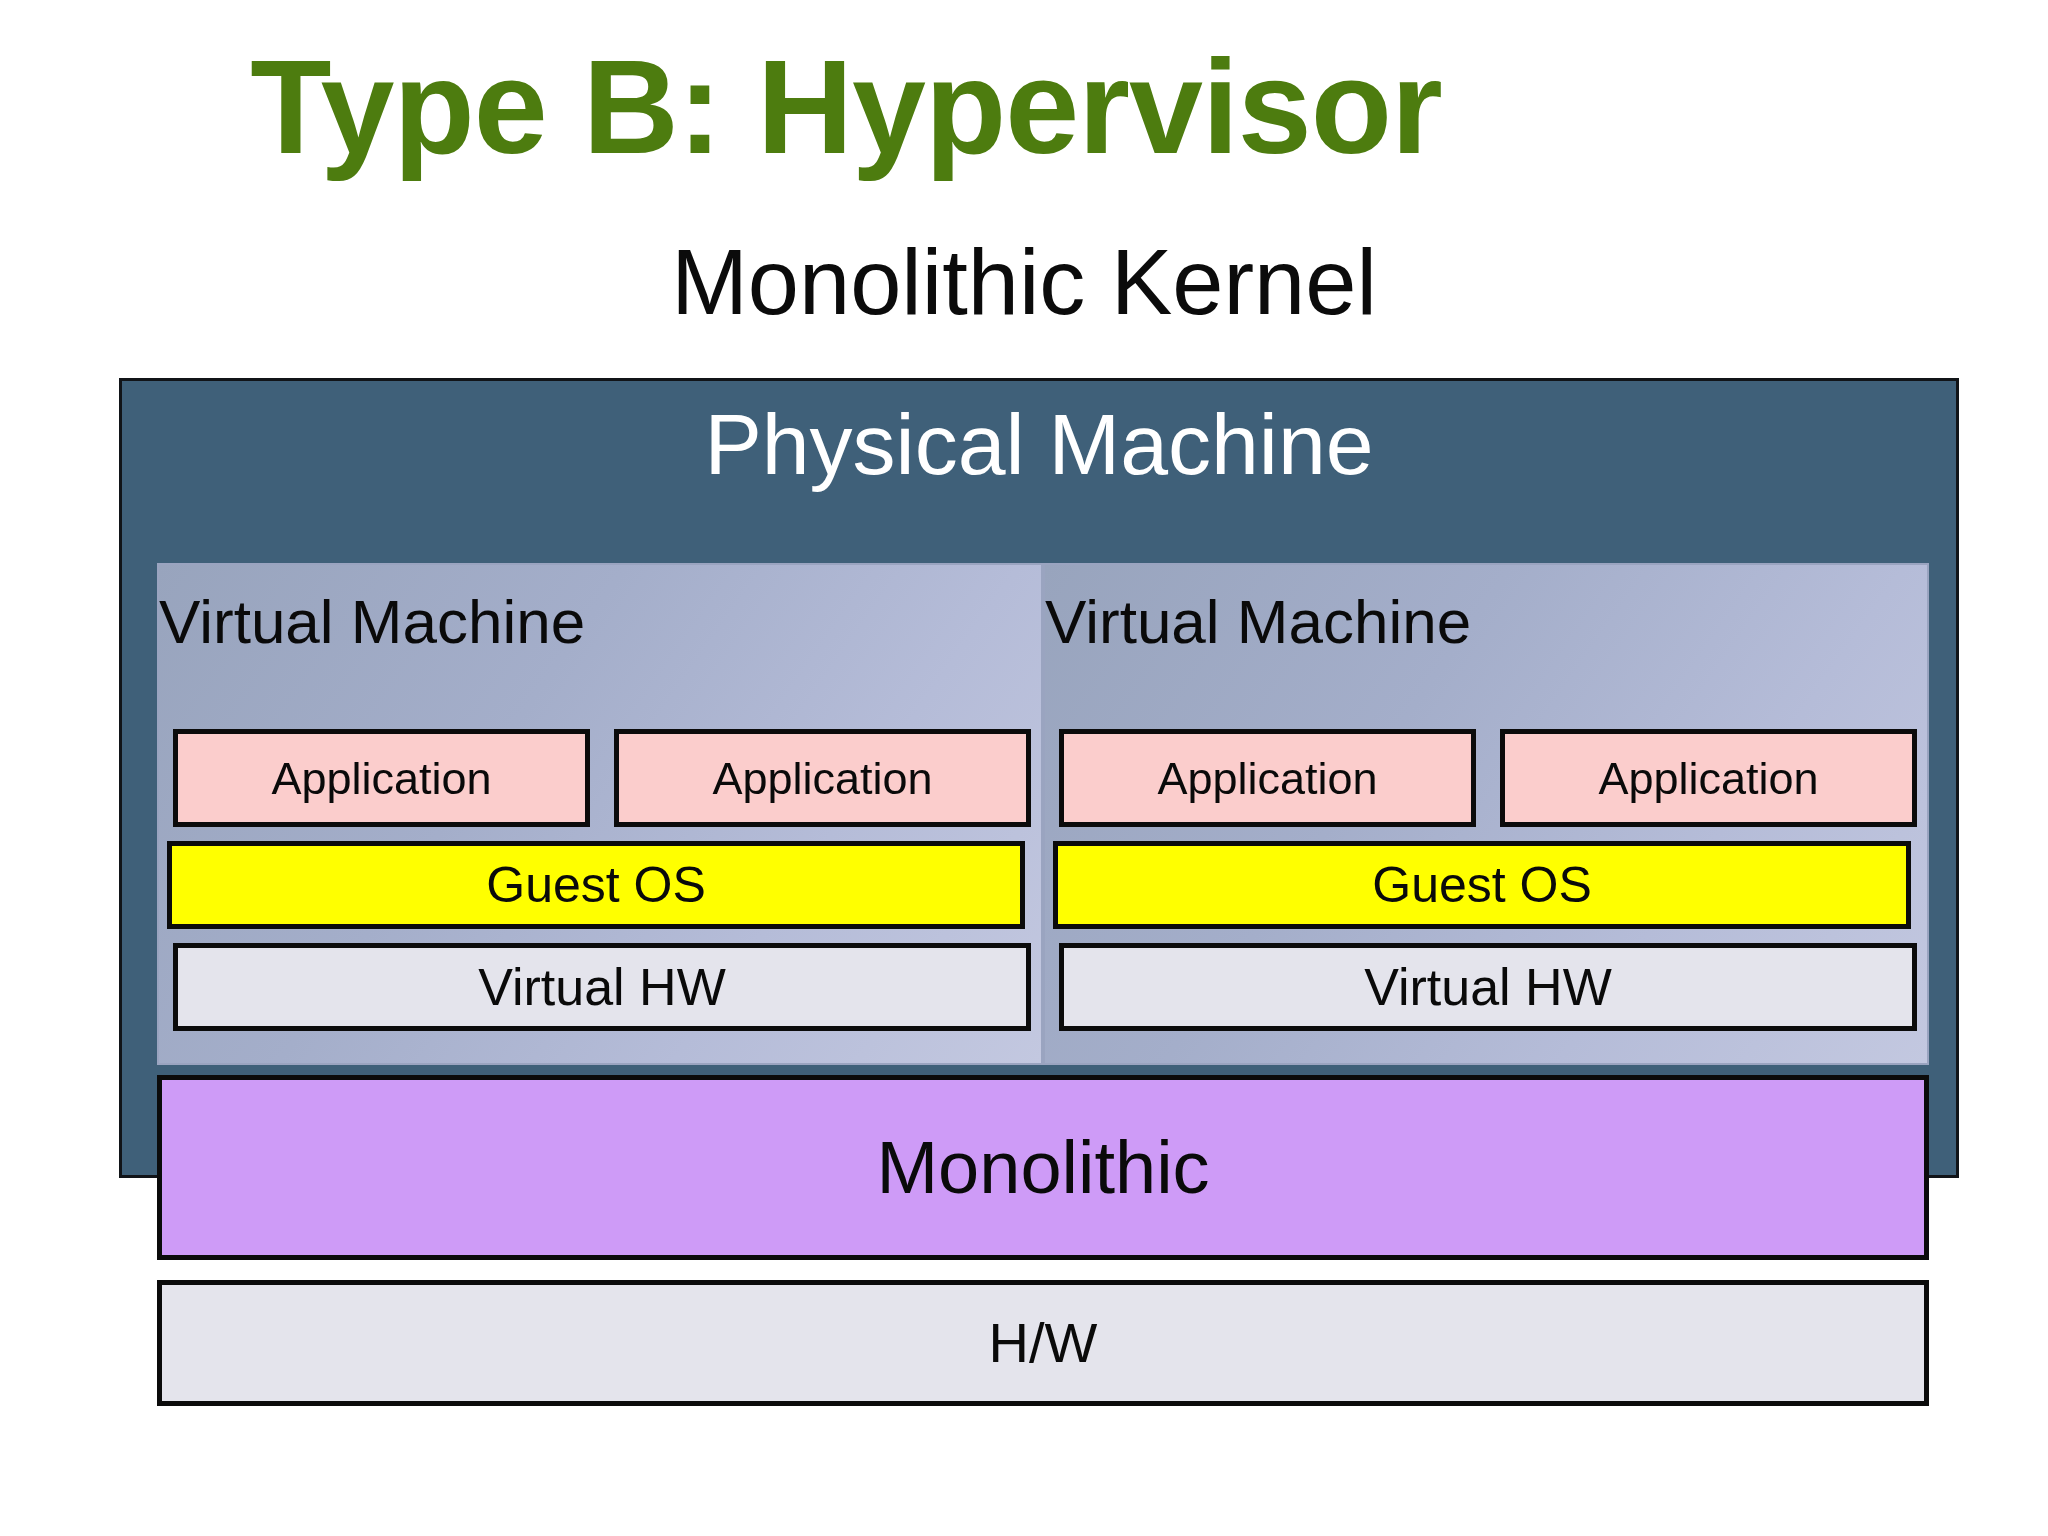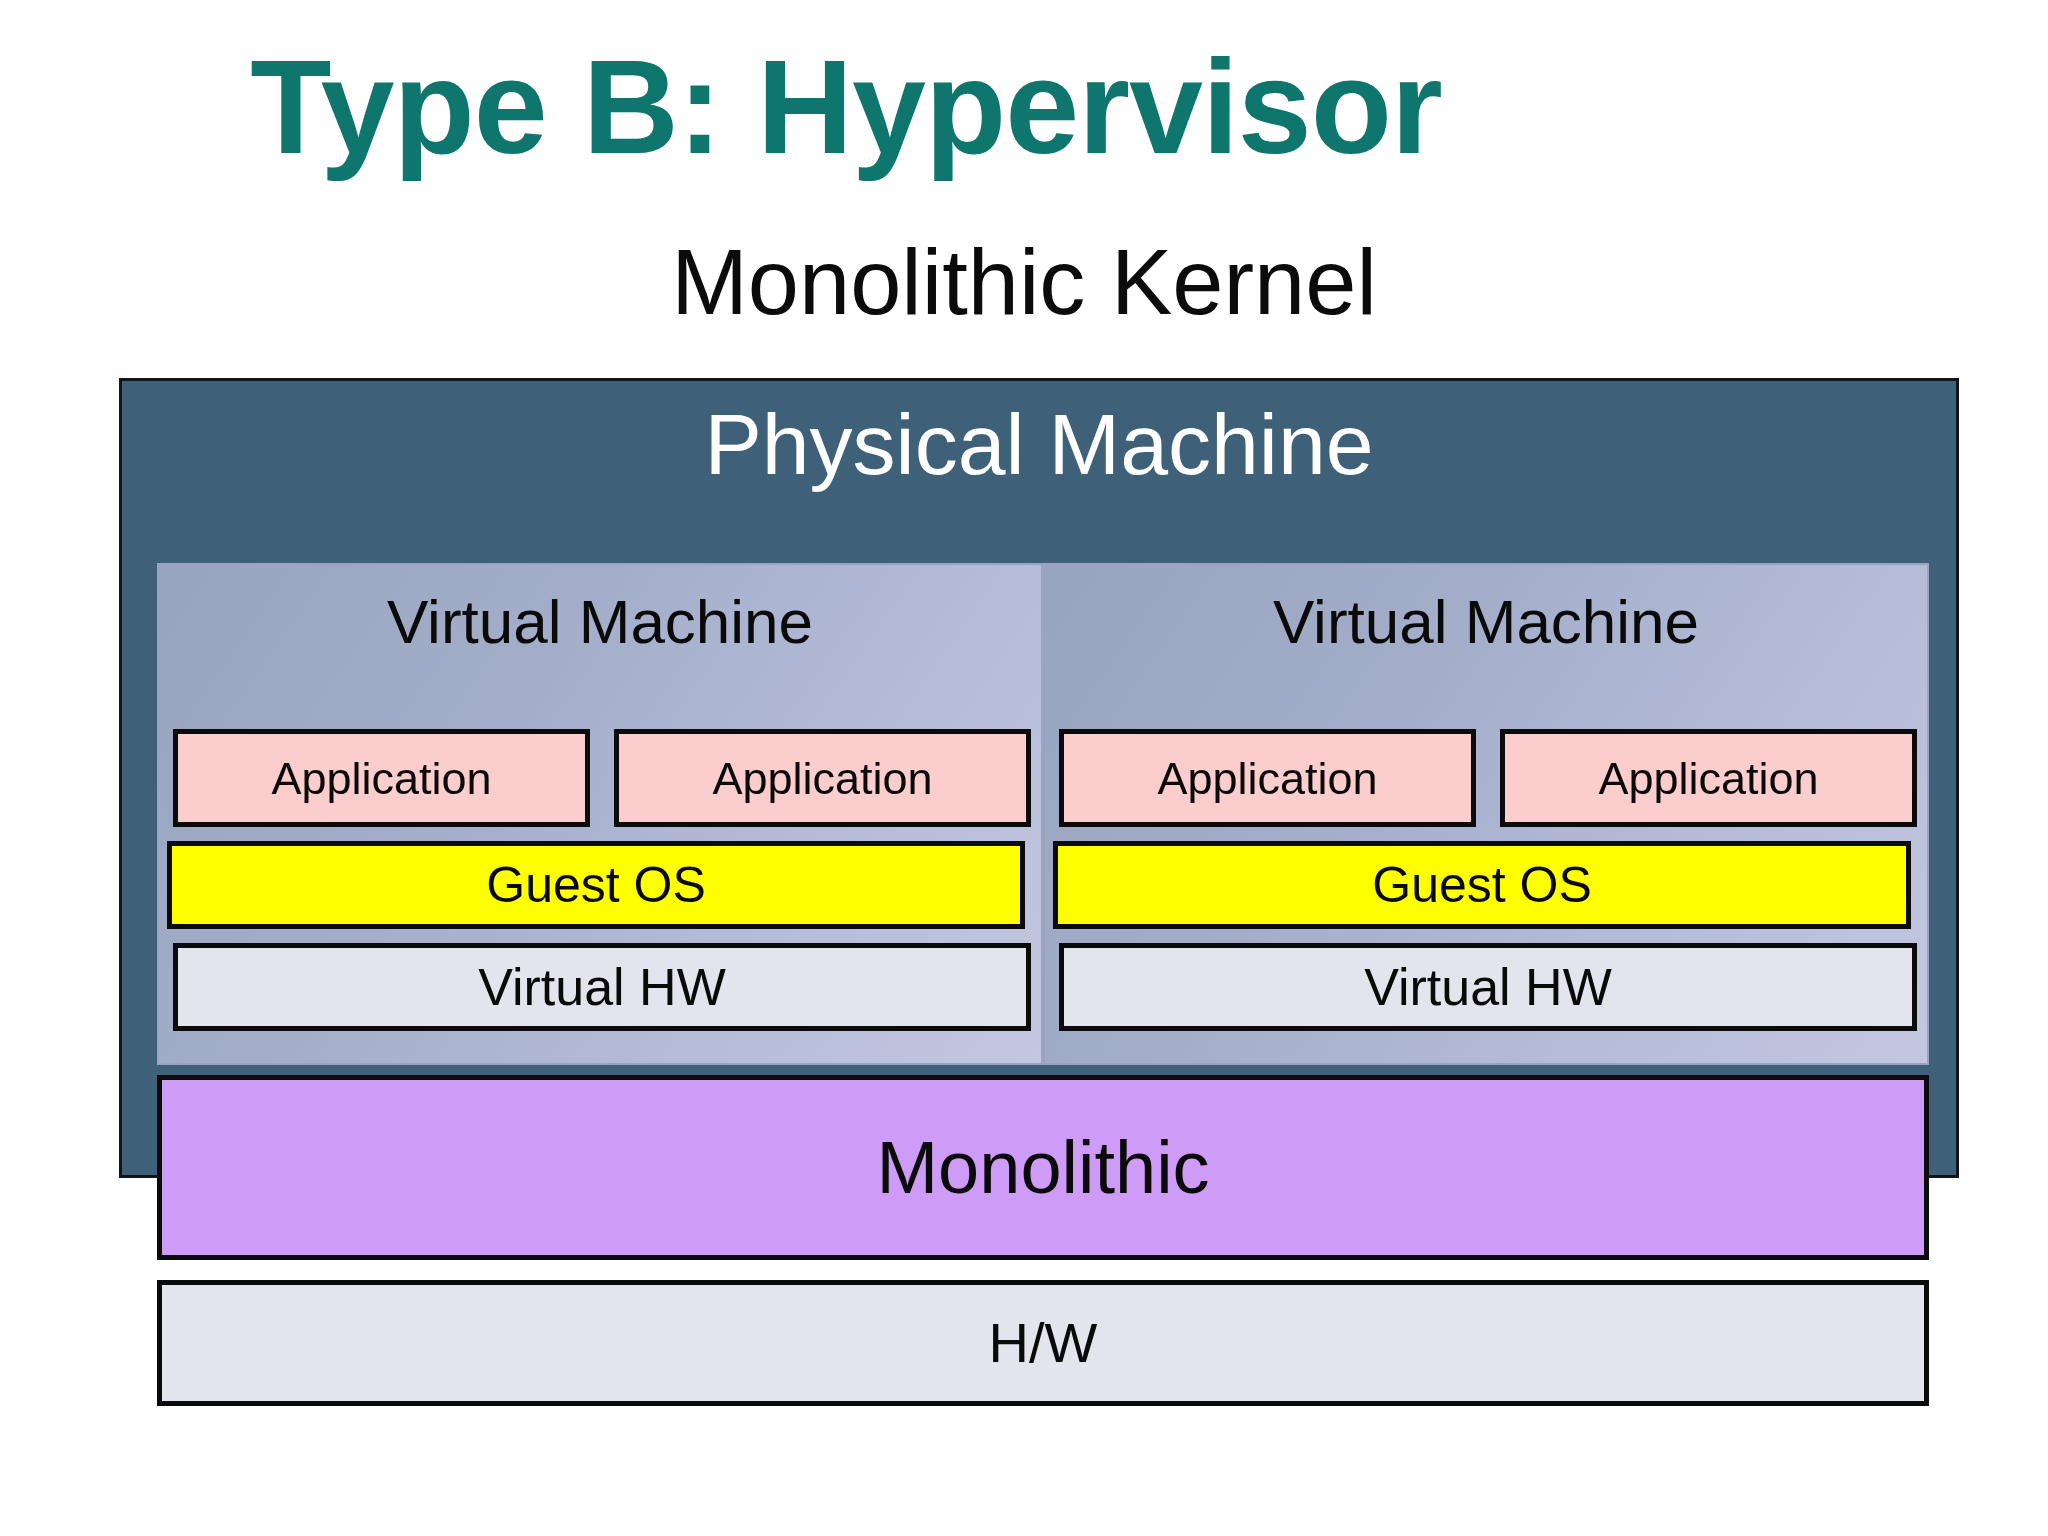--- a/index.html
+++ b/index.html
@@ -23,21 +23,21 @@
 
   
   .title-main {
     position: absolute;
     left: 0;
     top: 38px;
     width: 1692px;
     text-align: center;
     font-size: 133px;
     font-weight: bold;
-    color: #0f766e;
+    color: #4d7c0f;
     letter-spacing: -1px;
     line-height: 1.05;
     white-space: nowrap;
   }
   .title-sub {
     position: absolute;
     left: 0;
     top: 222px;
     width: 2048px;
     text-align: center;
@@ -83,21 +83,21 @@
     box-sizing: border-box;
   }
   .vm-left  { left: 35px; }
   .vm-right { left: 921px; }
 
   .vm-label {
     position: absolute;
     left: 0;
     top: 24px;
     width: 100%;
-    text-align: center;
+    text-align: left;
     color: #0a0a0a;
     font-size: 62px;
     line-height: 1.05;
     white-space: nowrap;
   }
 
   
   .vm-apps {
     position: absolute;
     left: 14px;

